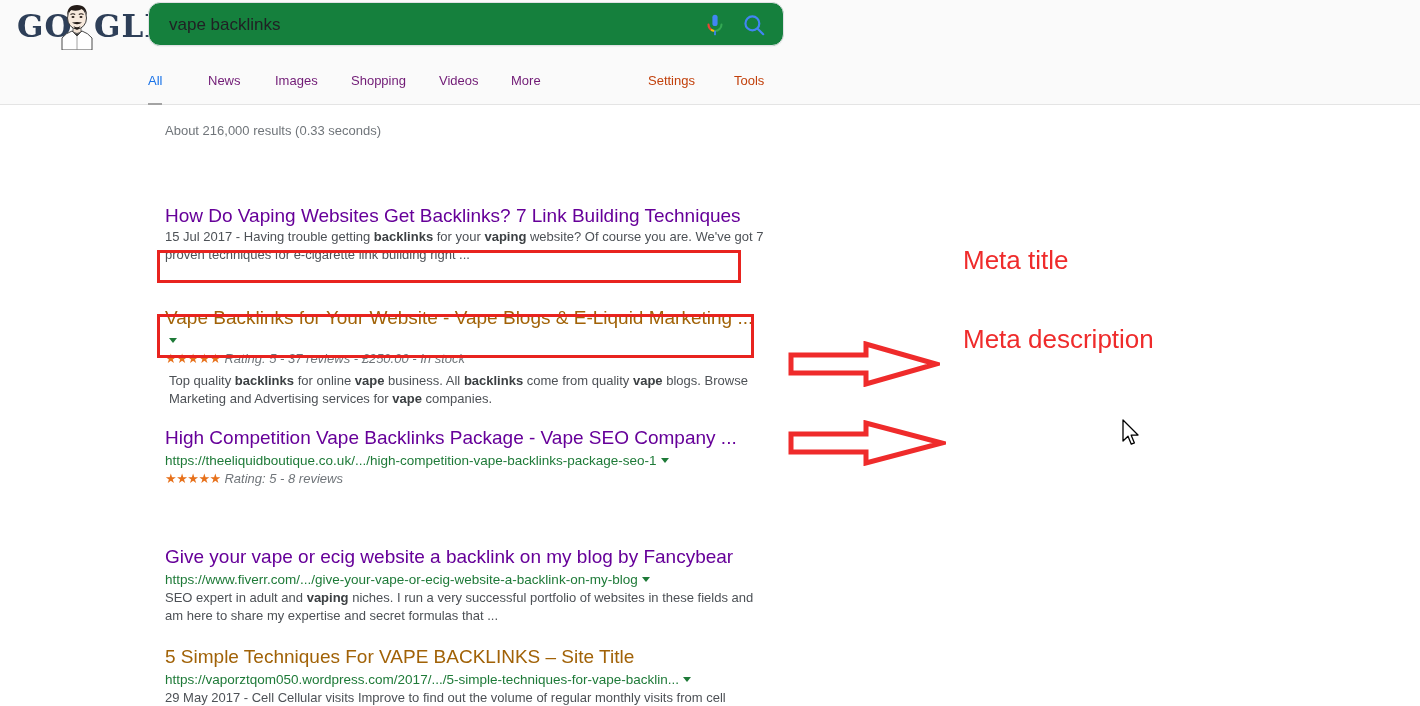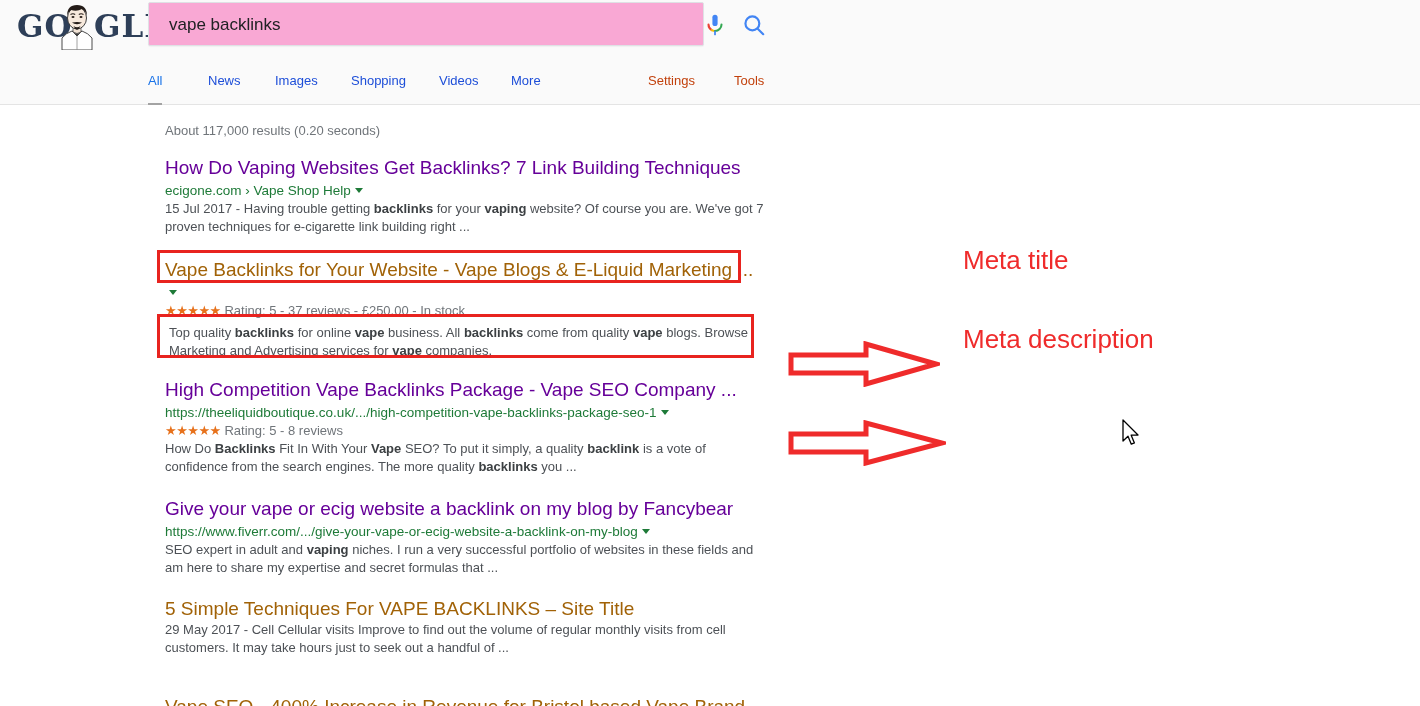--- a/index.html
+++ b/index.html
@@ -28,66 +28,66 @@
     font-size:31px;font-weight:700;letter-spacing:1px;
     color:#2e3f58;line-height:40px;
   }
   #logo .g1{position:absolute;left:1px;top:0;}
   #logo .g2{position:absolute;left:78px;top:0;}
   
   #doodle{position:absolute;left:40px;top:0px;width:42px;height:48px;}
 
   
   #searchbox{
-    position:absolute;left:148px;top:2px;width:556px;height:44px;
-    background:#f9a8d4;border:1px solid #dfe1e5;border-radius:2px;
+    position:absolute;left:148px;top:2px;width:636px;height:44px;
+    background:#15803d;border:1px solid #dfe1e5;border-radius:12px;
     box-sizing:border-box;box-shadow:0 1px 1px rgba(0,0,0,.04);
   }
   #search-input{
     position:absolute;left:18px;top:0;width:520px;height:42px;
     border:0;outline:0;background:transparent;
     font-family:"Liberation Sans","DejaVu Sans",sans-serif;
     font-size:17px;color:#202124;line-height:42px;
   }
   #mic-icon{position:absolute;left:553px;top:9px;width:26px;height:26px;cursor:pointer;}
   #search-icon{position:absolute;left:592px;top:9px;width:26px;height:26px;cursor:pointer;}
 
   
   #nav{position:absolute;left:148px;top:62px;width:1260px;height:42px;}
   .nav-item{
     position:absolute;top:0;height:41px;line-height:38px;
-    font-size:13px;color:#1d4ed8;cursor:pointer;white-space:nowrap;
+    font-size:13px;color:#701a75;cursor:pointer;white-space:nowrap;
   }
   .nav-item.active{color:#1a73e8;border-bottom:3px solid #a3a3a3;}
   .nav-right{color:#c2410c;}
 
   
   #results{position:absolute;left:0;top:105px;width:1420px;height:601px;background:#fff;}
   #stats{
     position:absolute;left:165px;top:18px;
     font-size:13px;color:#70757a;white-space:nowrap;
   }
 
-  .result{position:absolute;left:165px;width:610px;}
+  .result{position:absolute;left:165px;width:610px;margin-top:48px;}
   .r-title{
     font-size:19px;line-height:25px;color:#660099;
     font-family:"Liberation Sans","DejaVu Sans",sans-serif;
     cursor:pointer;white-space:nowrap;
   }
   .r-title.unvisited{color:#a16207;}
   .r-url{
     font-size:13.5px;line-height:19px;color:#1e7a38;
     white-space:nowrap;margin-top:1px;
   }
   .r-url .caret{
     display:inline-block;width:0;height:0;margin-left:4px;
     border-left:4px solid transparent;border-right:4px solid transparent;
     border-top:5px solid #1e7a38;vertical-align:2px;
   }
-  .r-rating{font-size:13px;line-height:18px;color:#70757a;white-space:nowrap;}
+  .r-rating{font-size:13px;line-height:18px;color:#70757a;white-space:nowrap;font-style:italic;}
   .r-rating .stars{color:#e7711b;letter-spacing:-0.5px;font-size:13px;}
   .r-snippet{
     font-size:13px;line-height:18px;color:#4d5156;
     width:600px;
   }
   .r-snippet b{color:#3c4043;font-weight:700;}
 
   
   .redbox{position:absolute;border:3px solid #e8231f;box-sizing:border-box;pointer-events:none;}
 
@@ -157,50 +157,49 @@
     <div class="nav-item" style="left:203px;">Shopping</div>
     <div class="nav-item" style="left:291px;">Videos</div>
     <div class="nav-item" style="left:363px;">More</div>
     <div class="nav-item nav-right" style="left:500px;">Settings</div>
     <div class="nav-item nav-right" style="left:586px;">Tools</div>
   </div>
 </div>
 
 <div id="results">
 
-  <div id="stats">About 117,000 results (0.20 seconds)</div>
+  <div id="stats">About 216,000 results (0.33 seconds)</div>
 
   <div class="result" style="top:50px;">
     <div class="r-title">How Do Vaping Websites Get Backlinks? 7 Link Building Techniques</div>
-    <div class="r-url"><span>ecigone.com › Vape Shop Help</span><span class="caret"></span></div>
     <div class="r-snippet">15 Jul 2017 - Having trouble getting <b>backlinks</b> for your <b>vaping</b> website? Of course you are. We've got 7 proven techniques for e-cigarette link building right ...</div>
   </div>
 
   <div class="result" style="top:152px;">
     <div class="r-title unvisited">Vape Backlinks for Your Website - Vape Blogs &amp; E-Liquid Marketing ...</div>
     <div class="r-url"><span class="caret"></span></div>
     <div class="r-rating"><span class="stars">★★★★★</span> <span>Rating: 5 - 37 reviews - £250.00 - In stock</span></div>
     <div class="r-snippet" style="width:586px;padding:4px 0 0 4px;">Top quality <b>backlinks</b> for online <b>vape</b> business. All <b>backlinks</b> come from quality <b>vape</b> blogs. Browse Marketing and Advertising services for <b>vape</b> companies.</div>
   </div>
 
   <div class="result" style="top:272px;">
     <div class="r-title">High Competition Vape Backlinks Package - Vape SEO Company ...</div>
     <div class="r-url"><span>https://theeliquidboutique.co.uk/.../high-competition-vape-backlinks-package-seo-1</span><span class="caret"></span></div>
     <div class="r-rating"><span class="stars">★★★★★</span> <span>Rating: 5 - 8 reviews</span></div>
-    <div class="r-snippet">How Do <b>Backlinks</b> Fit In With Your <b>Vape</b> SEO? To put it simply, a quality <b>backlink</b> is a vote of confidence from the search engines. The more quality <b>backlinks</b> you ...</div>
   </div>
 
   <div class="result" style="top:391px;">
     <div class="r-title">Give your vape or ecig website a backlink on my blog by Fancybear</div>
     <div class="r-url"><span>https://www.fiverr.com/.../give-your-vape-or-ecig-website-a-backlink-on-my-blog</span><span class="caret"></span></div>
     <div class="r-snippet">SEO expert in adult and <b>vaping</b> niches. I run a very successful portfolio of websites in these fields and am here to share my expertise and secret formulas that ...</div>
   </div>
 
   <div class="result" style="top:491px;">
     <div class="r-title unvisited">5 Simple Techniques For VAPE BACKLINKS – Site Title</div>
+    <div class="r-url"><span>https://vaporztqom050.wordpress.com/2017/.../5-simple-techniques-for-vape-backlin...</span><span class="caret"></span></div>
     <div class="r-snippet">29 May 2017 - Cell Cellular visits Improve to find out the volume of regular monthly visits from cell customers. It may take hours just to seek out a handful of ...</div>
   </div>
 
   <div class="result" style="top:589px;">
     <div class="r-title unvisited">Vape SEO - 400% Increase in Revenue for Bristol based Vape Brand</div>
   </div>
 
   <div class="redbox" style="left:157px;top:145px;width:584px;height:33px;"></div>
   <div class="redbox" style="left:157px;top:209px;width:597px;height:44px;"></div>
 

